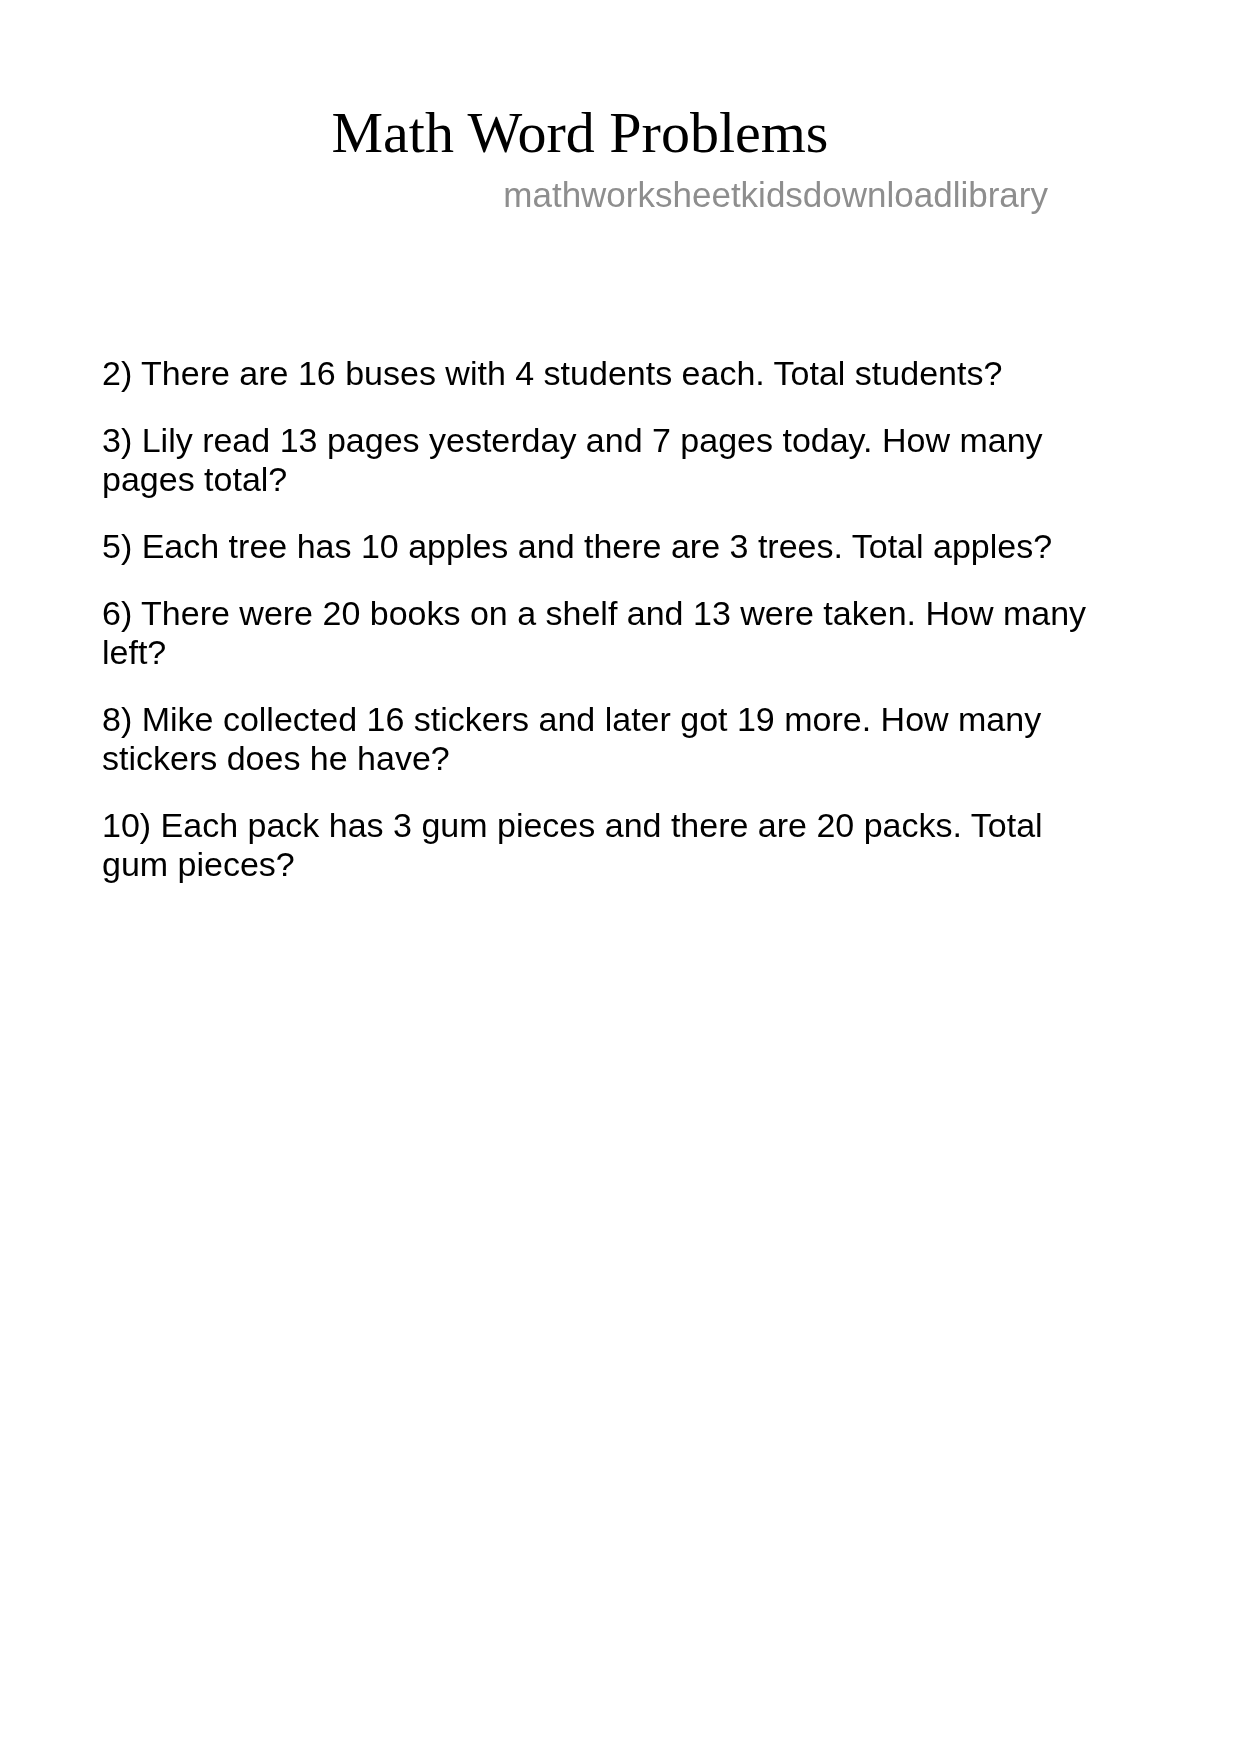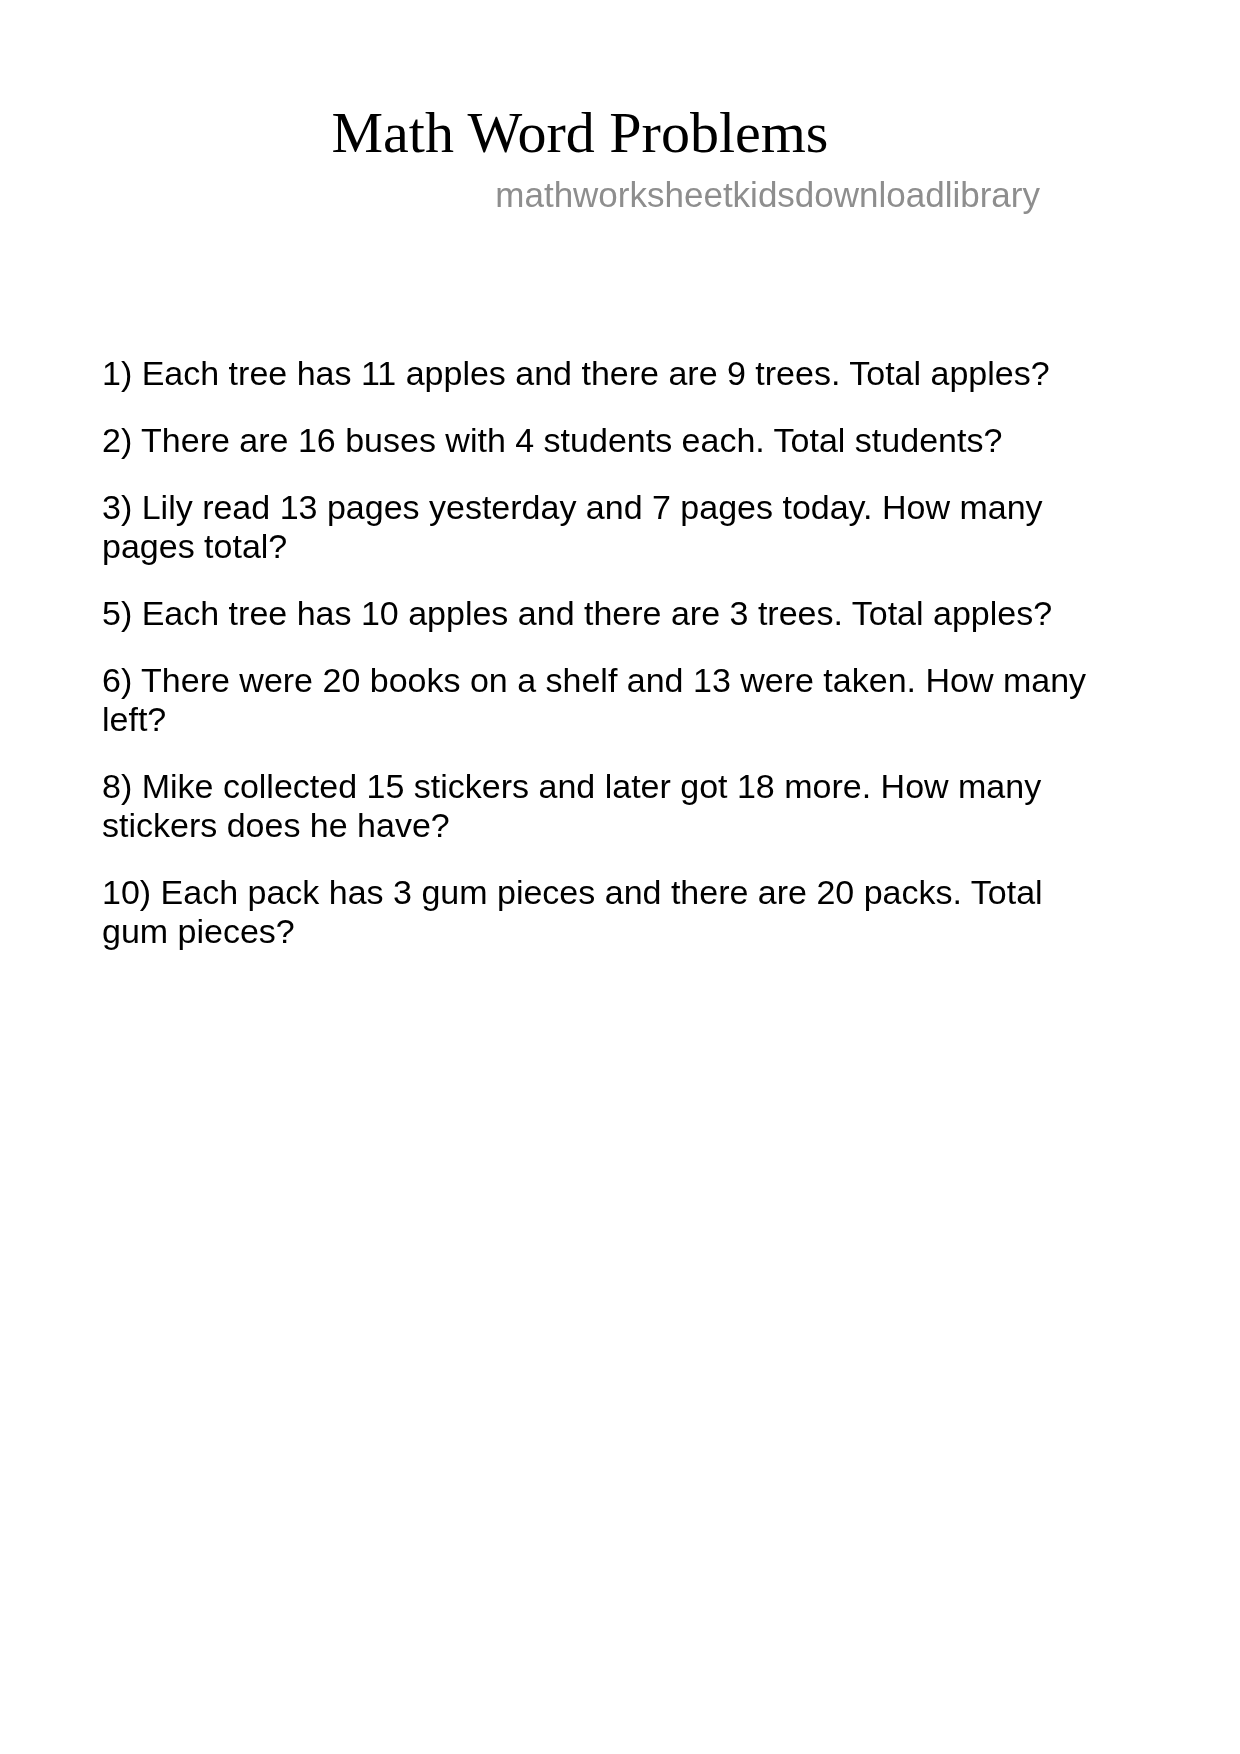--- a/index.html
+++ b/index.html
@@ -31,21 +31,21 @@
     font-size: 58px;
     font-weight: 400;
     color: var(--text);
     letter-spacing: 0;
     white-space: nowrap;
     font-family: Liberation Serif, serif;
   }
   .doc-watermark {
     position: absolute;
     top: 175px;
-    left: 0;
+    left: 8px;
     width: 1040px;
     text-align: right;
     font-size: 35px;
     font-weight: 400;
     color: var(--watermark);
     white-space: nowrap;
     padding-left: 15px;
   }
   .problem-list {
     position: absolute;
@@ -63,34 +63,33 @@
 </style>
 </head>
 <body>
 
 <div class="page">
   <h1 class="doc-title">Math Word Problems</h1>
 
   <div class="doc-watermark">mathworksheetkidsdownloadlibrary</div>
 
   <div class="problem-list">
-  <p>1) Each tree has 11 apples and there are 9 trees. Total apples?</p>
 
   <p>2) There are 16 buses with 4 students each. Total students?</p>
 
   <p>3) Lily read 13 pages yesterday and 7 pages today. How many
 pages total?</p>
 
 
   <p>5) Each tree has 10 apples and there are 3 trees. Total apples?</p>
 
   <p>6) There were 20 books on a shelf and 13 were taken. How many
 left?</p>
 
 
-  <p>8) Mike collected 15 stickers and later got 18 more. How many
+  <p>8) Mike collected 16 stickers and later got 19 more. How many
 stickers does he have?</p>
 
 
   <p>10) Each pack has 3 gum pieces and there are 20 packs. Total
 gum pieces?</p>
 </div>
 </div>
 
 </body></html>

